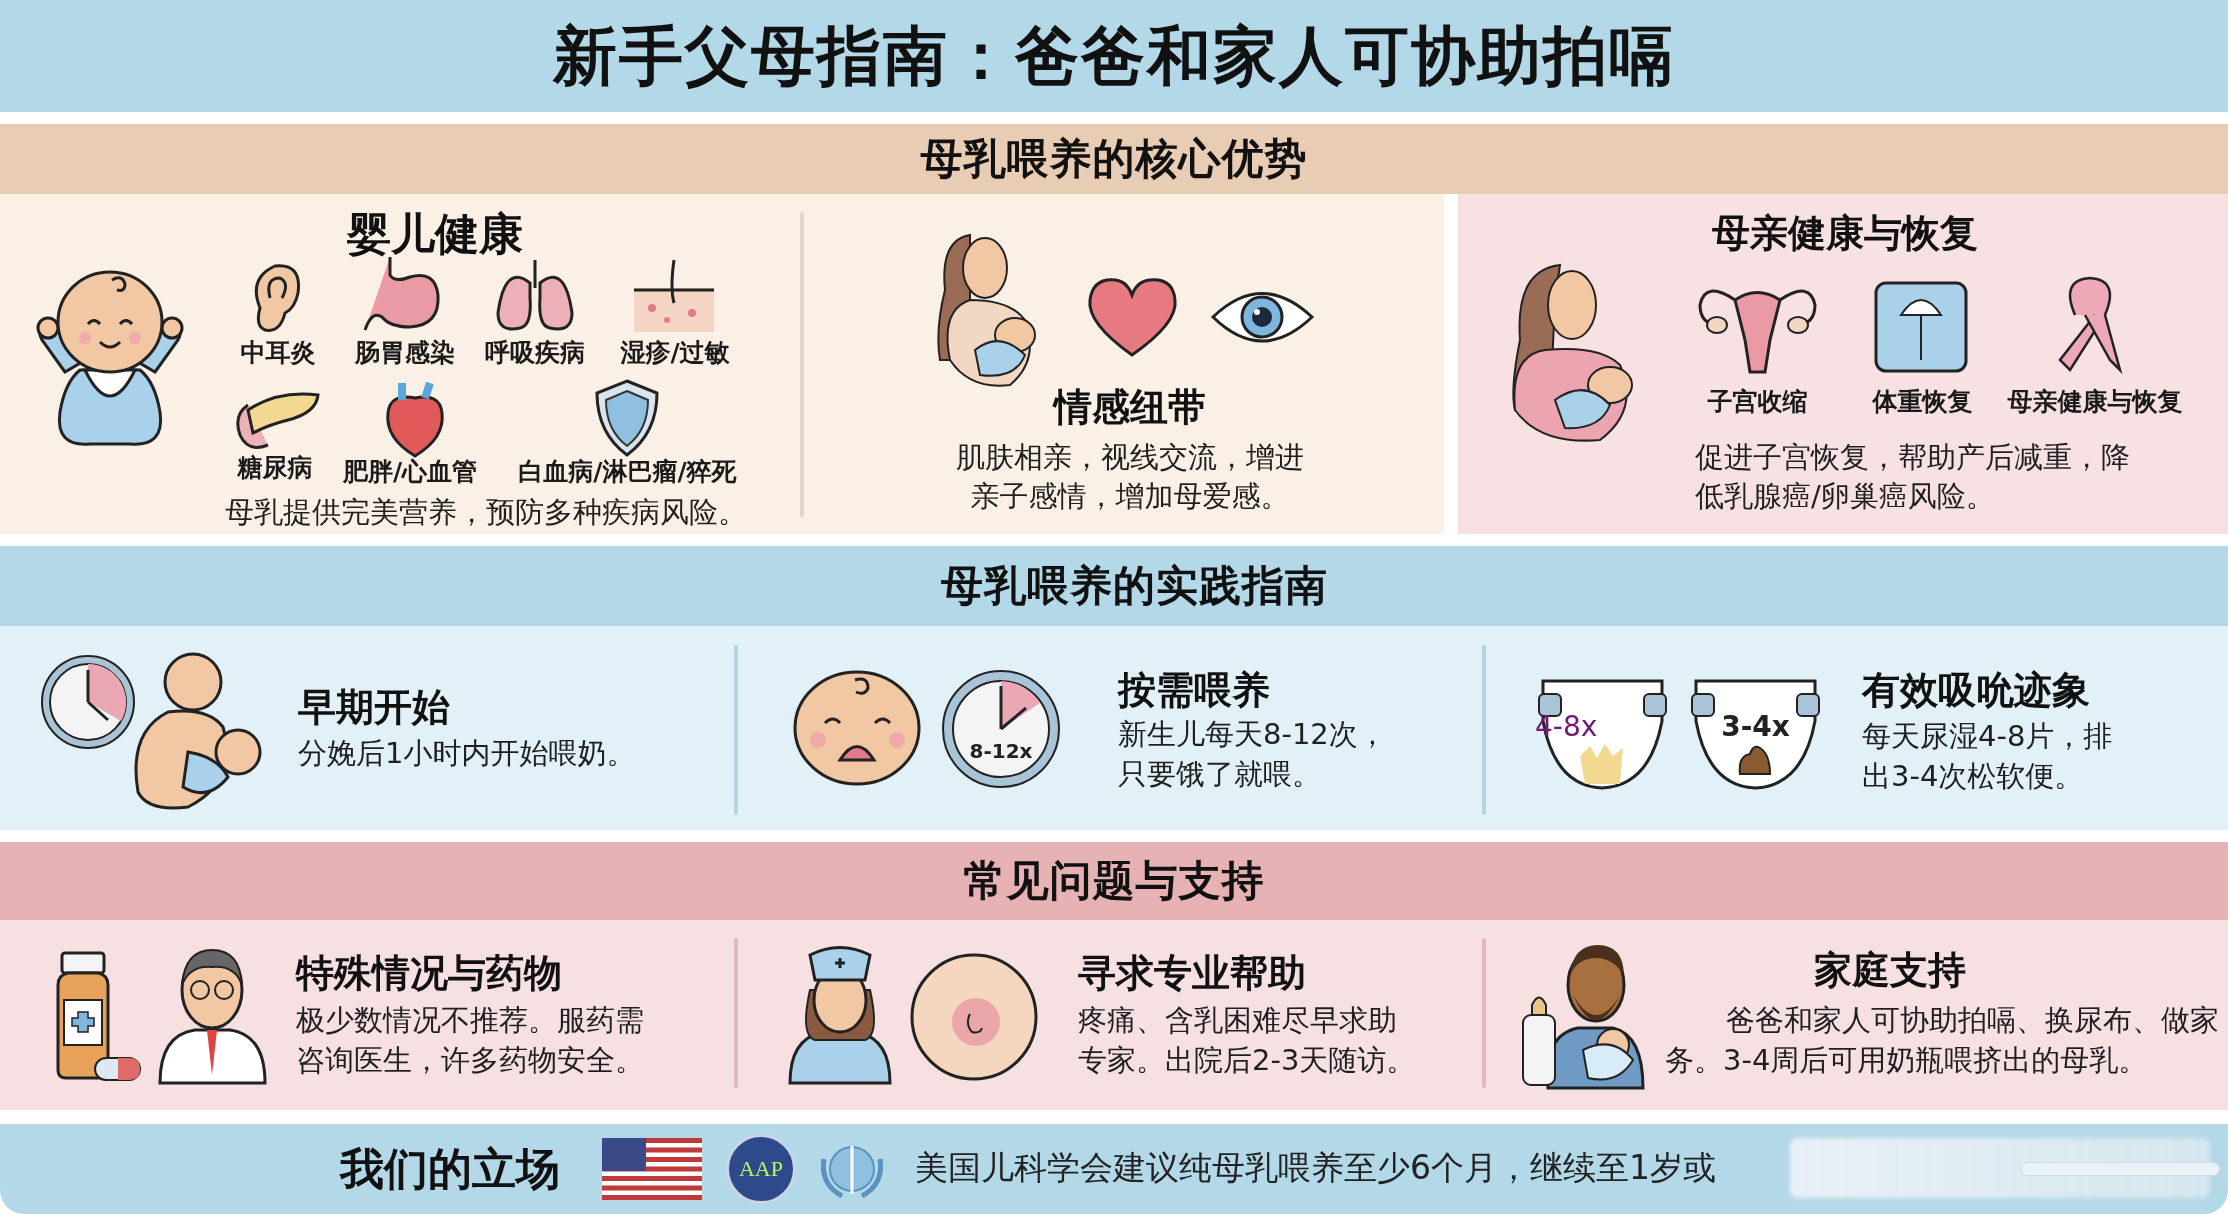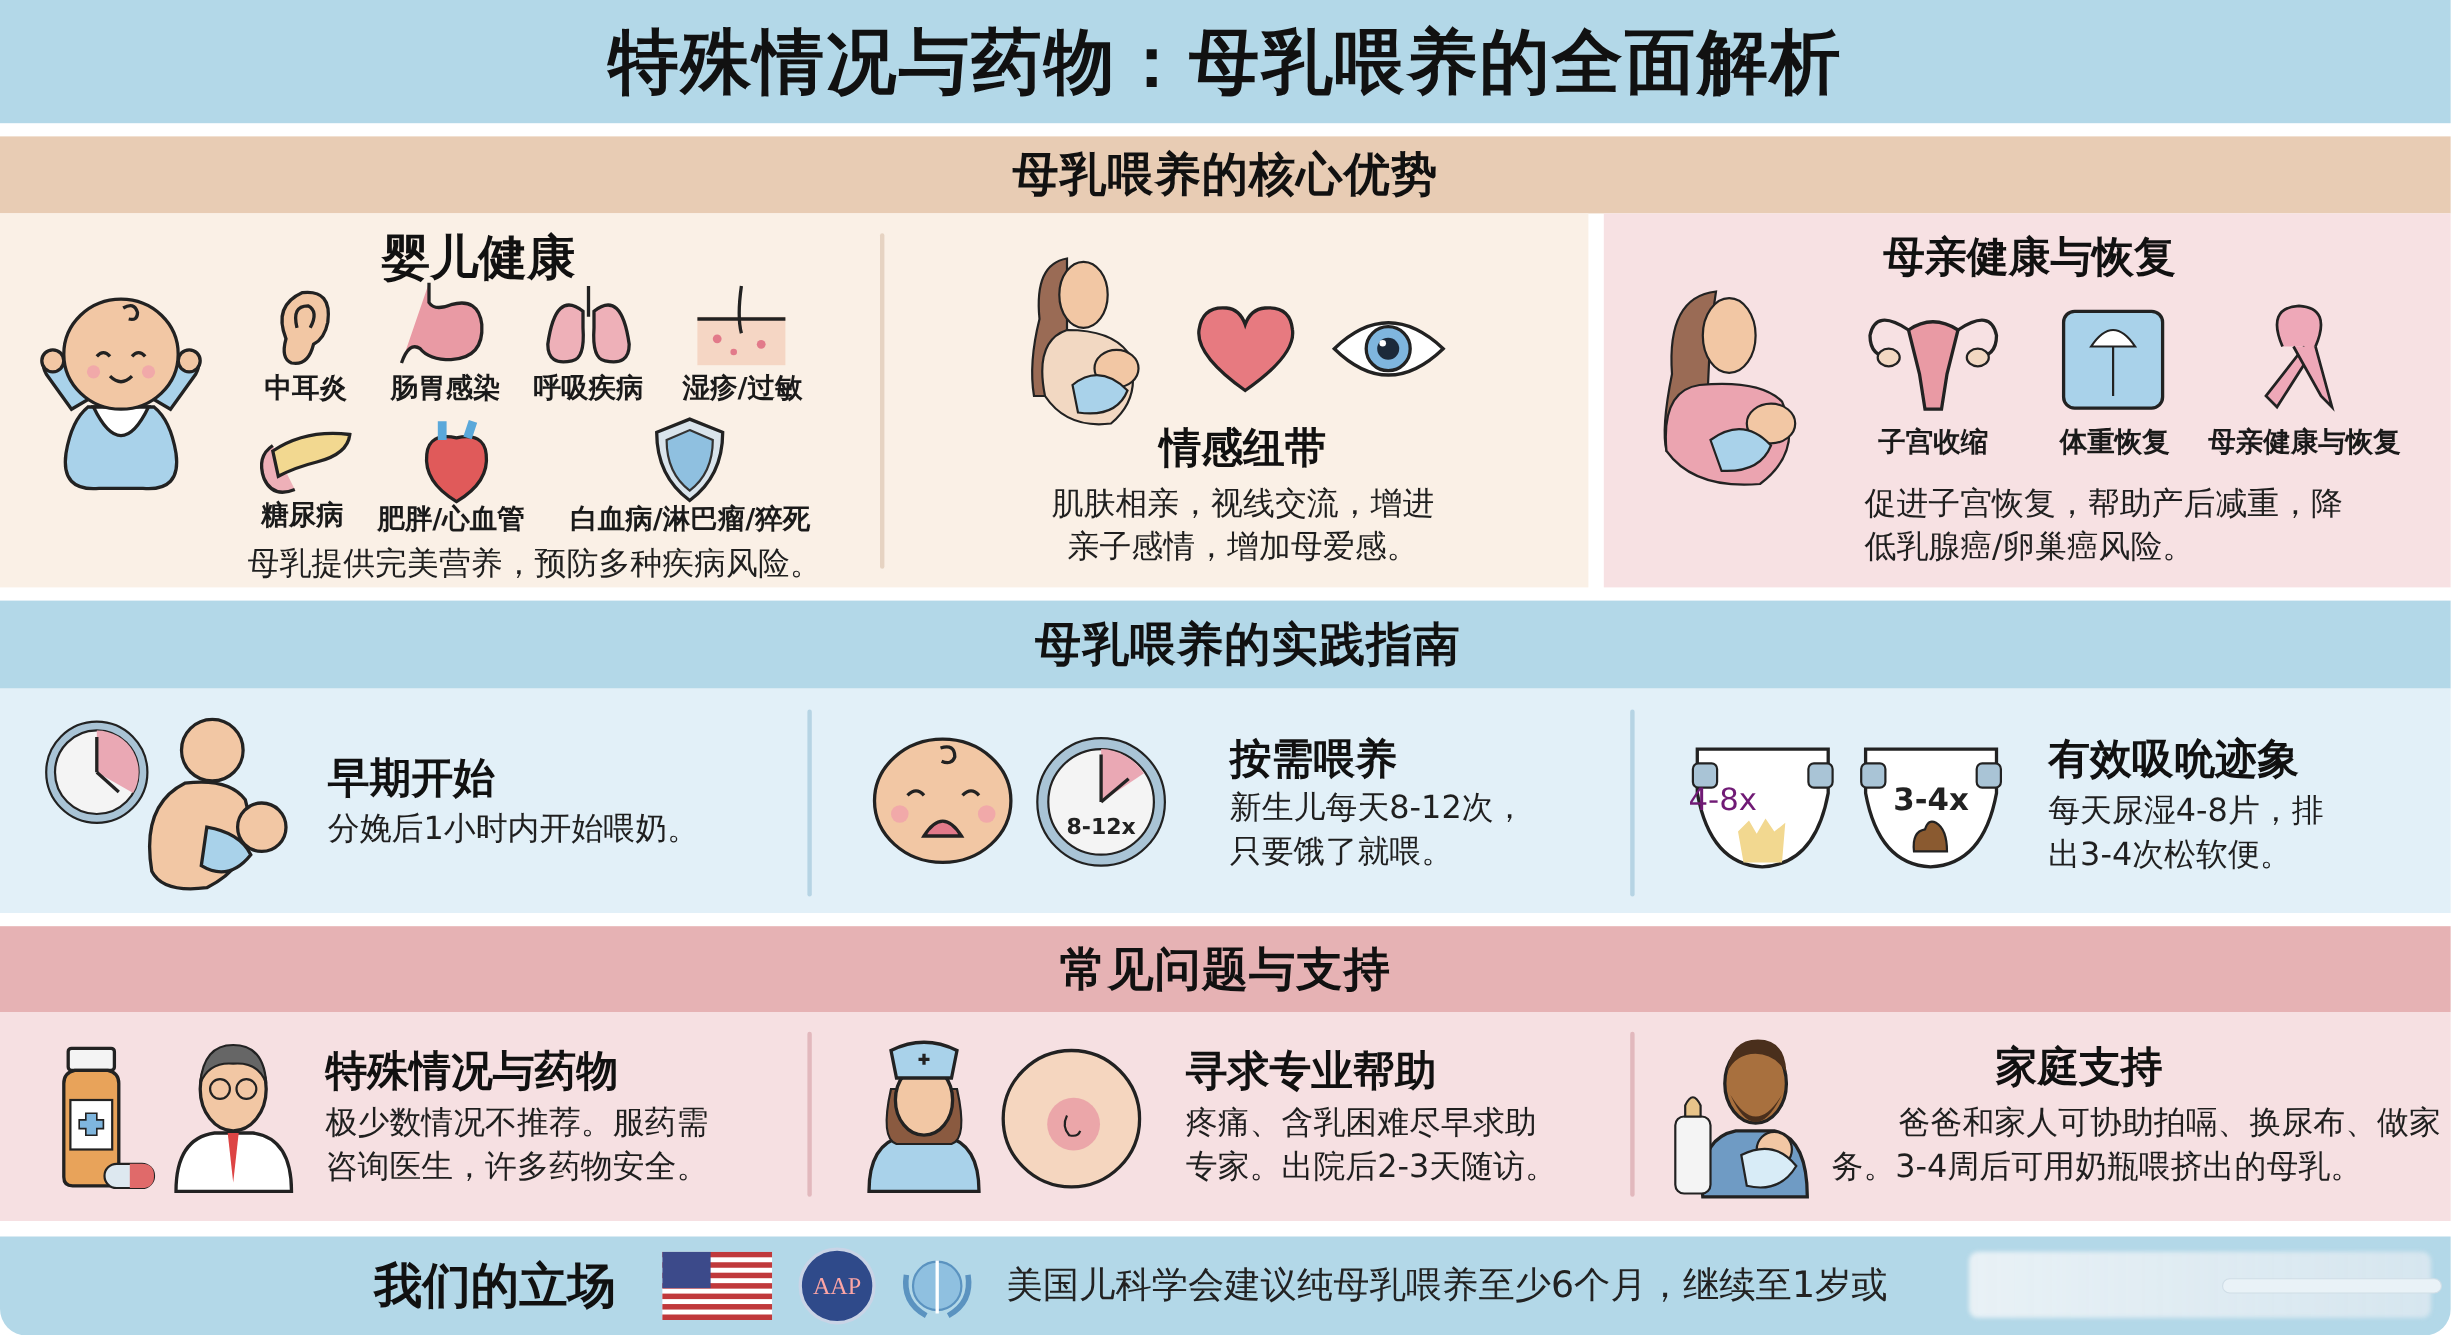--- a/index.html
+++ b/index.html
@@ -44,21 +44,21 @@
   .footer .stance { position: absolute; left: 340px; top: 16px; font-size: 44px; font-weight: 900; color: #111; }
   .footer .msg { position: absolute; left: 915px; top: 22px; font-size: 33px; color: #222; white-space: nowrap; }
   .blur-box { position: absolute; left: 1790px; top: 14px; width: 420px; height: 60px;
     background: linear-gradient(90deg, rgba(235,242,246,0.95), rgba(220,232,240,0.85)); border-radius: 8px; filter: blur(2px); }
   .scrollbar { position: absolute; right: 8px; top: 38px; width: 200px; height: 14px; background: #e9f2f7; border-radius: 7px; border: 1px solid #cfdde6; }
 </style>
 </head>
 <body>
 
 <div class="title-bar">
-  <h1>特殊情况与药物：母乳喂养的全面解析</h1>
+  <h1>新手父母指南：爸爸和家人可协助拍嗝</h1>
 </div>
 
 <div class="section-header hdr-tan" style="top:124px;">
   <h2>母乳喂养的核心优势</h2>
 </div>
 
 <div class="panel bg-cream" style="left:0;top:194px;width:1444px;height:340px;"></div>
 <div class="panel bg-pinklight" style="left:1458px;top:194px;width:770px;height:340px;"></div>
 <div class="vdivider" style="left:800px;top:212px;height:305px;background:#e6d3c2;"></div>
 
@@ -355,21 +355,21 @@
         <rect y="9.5" width="100" height="5" fill="#c0393b"></rect>
         <rect y="19" width="100" height="5" fill="#c0393b"></rect>
         <rect y="28.5" width="100" height="5" fill="#c0393b"></rect>
         <rect y="38" width="100" height="5" fill="#c0393b"></rect>
         <rect y="47.5" width="100" height="5" fill="#c0393b"></rect>
         <rect y="57" width="100" height="5" fill="#c0393b"></rect>
       <rect width="44" height="33" fill="#3c4a8a"></rect>
     </svg>
   </div>
   <div class="abs" style="left:726px;top:10px;width:70px;height:70px;border-radius:50%;background:#2f4a8a;border:3px solid #c9d4e6;display:flex;align-items:center;justify-content:center;">
-    <span style="color:#fca5a5;font-family:'Liberation Serif',serif;font-size:22px;">AAP</span>
+    <span style="color:#bef264;font-family:'Liberation Serif',serif;font-size:22px;">AAP</span>
   </div>
   <div class="abs" style="left:812px;top:10px;width:80px;height:70px;">
     <svg width="80" height="70" viewBox="0 0 80 70">
         <circle cx="40" cy="35" r="22" fill="#8fc0e0" stroke="#5b93c0" stroke-width="2"></circle>
         <path d="M12 25 Q8 50 30 62 M68 25 Q72 50 50 62" fill="none" stroke="#5b93c0" stroke-width="5"></path>
         <line x1="40" y1="12" x2="40" y2="60" stroke="#fff" stroke-width="3"></line>
       </svg>
   </div>
   <div class="msg">美国儿科学会建议纯母乳喂养至少6个月，继续至1岁或</div>
   <div class="blur-box"></div>

